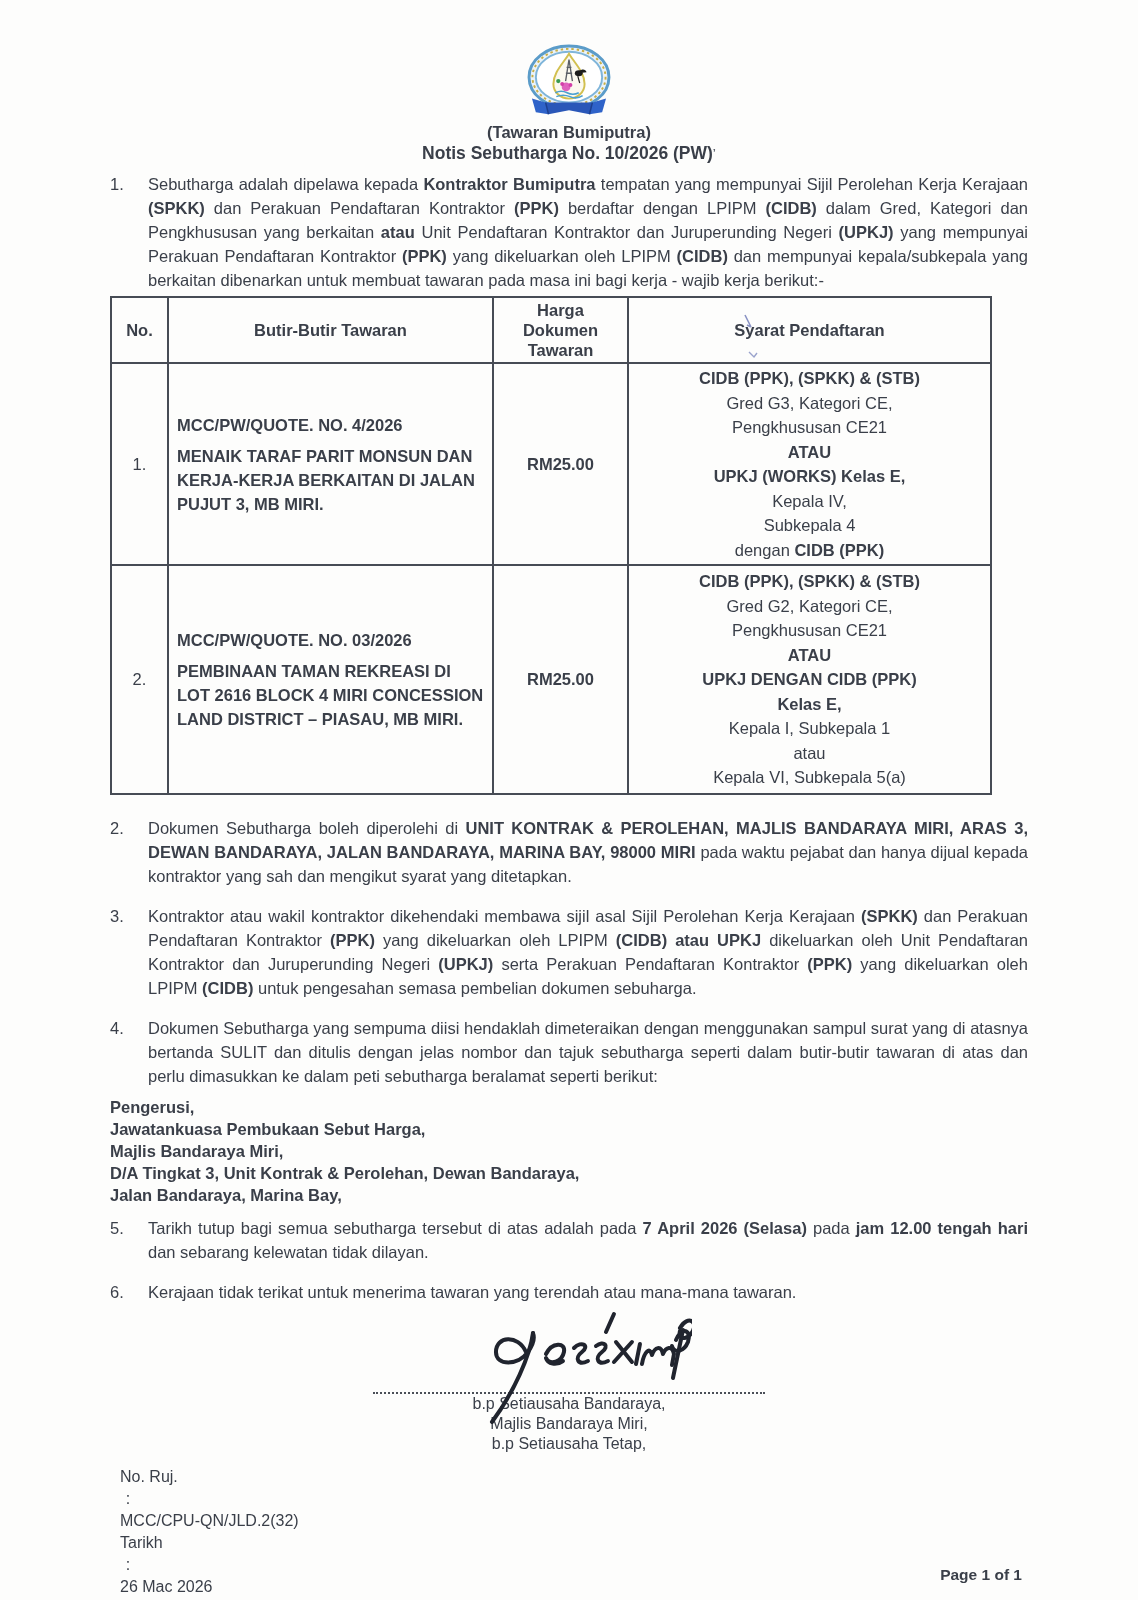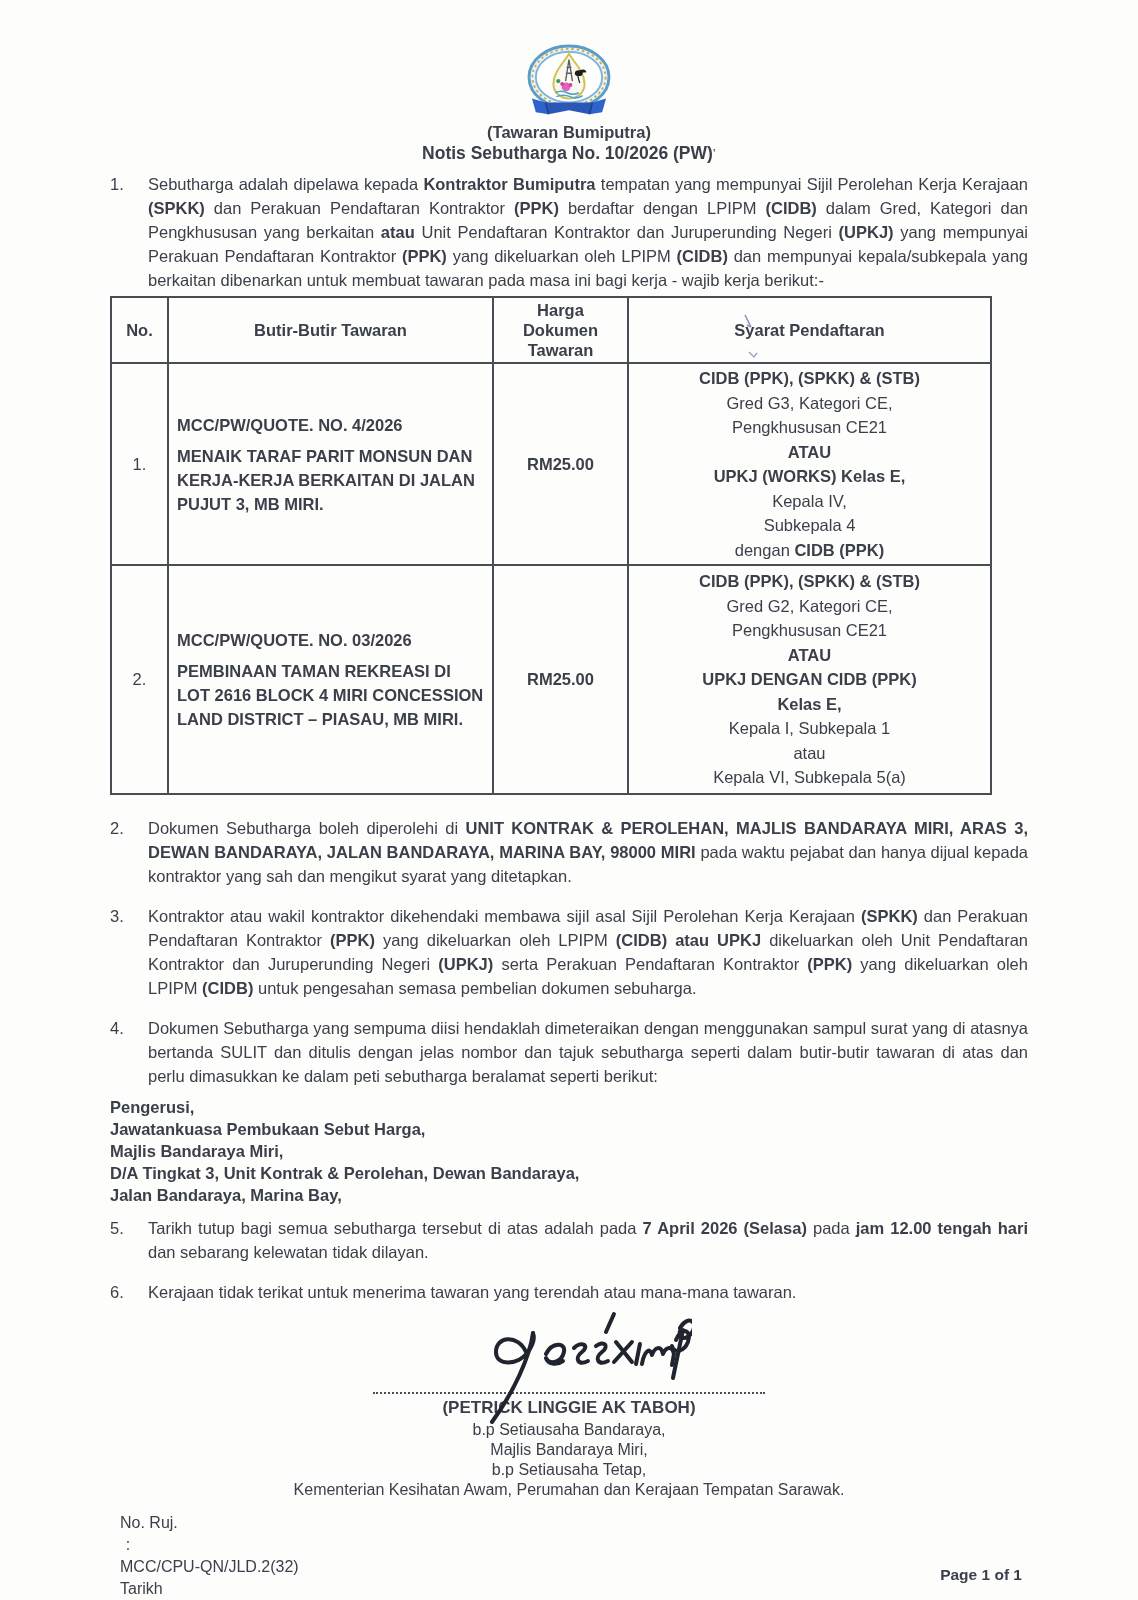--- a/index.html
+++ b/index.html
@@ -206,26 +206,24 @@
         <path d="M116 38 C124 32 130 38 122 44 C114 50 118 58 128 53"></path>
         <path d="M134 54 L152 34 M136 34 L152 54"></path>
         <path d="M160 36 L156 56"></path>
         <path d="M162 56 C164 44 170 38 172 47 C175 39 181 37 183 46 C186 39 192 37 194 46 L192 57"></path>
         <path d="M196 32 C202 18 212 22 208 34 C204 44 194 46 192 38"></path>
         <path d="M203 22 L193 70"></path>
         <path d="M200 20 C208 6 220 14 211 26 C205 33 198 30 200 23"></path>
       </svg>
     </div>
     <div class="sig-line"></div>
-    <div class="sig-name">(PETRICK LINGGIE AK TABOH)</div>
     <div class="sig-titles">
         <div>b.p Setiausaha Bandaraya,</div>
         <div>Majlis Bandaraya Miri,</div>
         <div>b.p Setiausaha Tetap,</div>
-        <div>Kementerian Kesihatan Awam, Perumahan dan Kerajaan Tempatan Sarawak.</div>
       </div>
   </div>
 
   <div class="footer">
     <div class="f-row">
       <span class="f-label">No. Ruj.</span>
       <span class="f-colon">:</span>
       <span class="f-value">MCC/CPU-QN/JLD.2(32)</span>
     </div>
     <div class="f-row">

